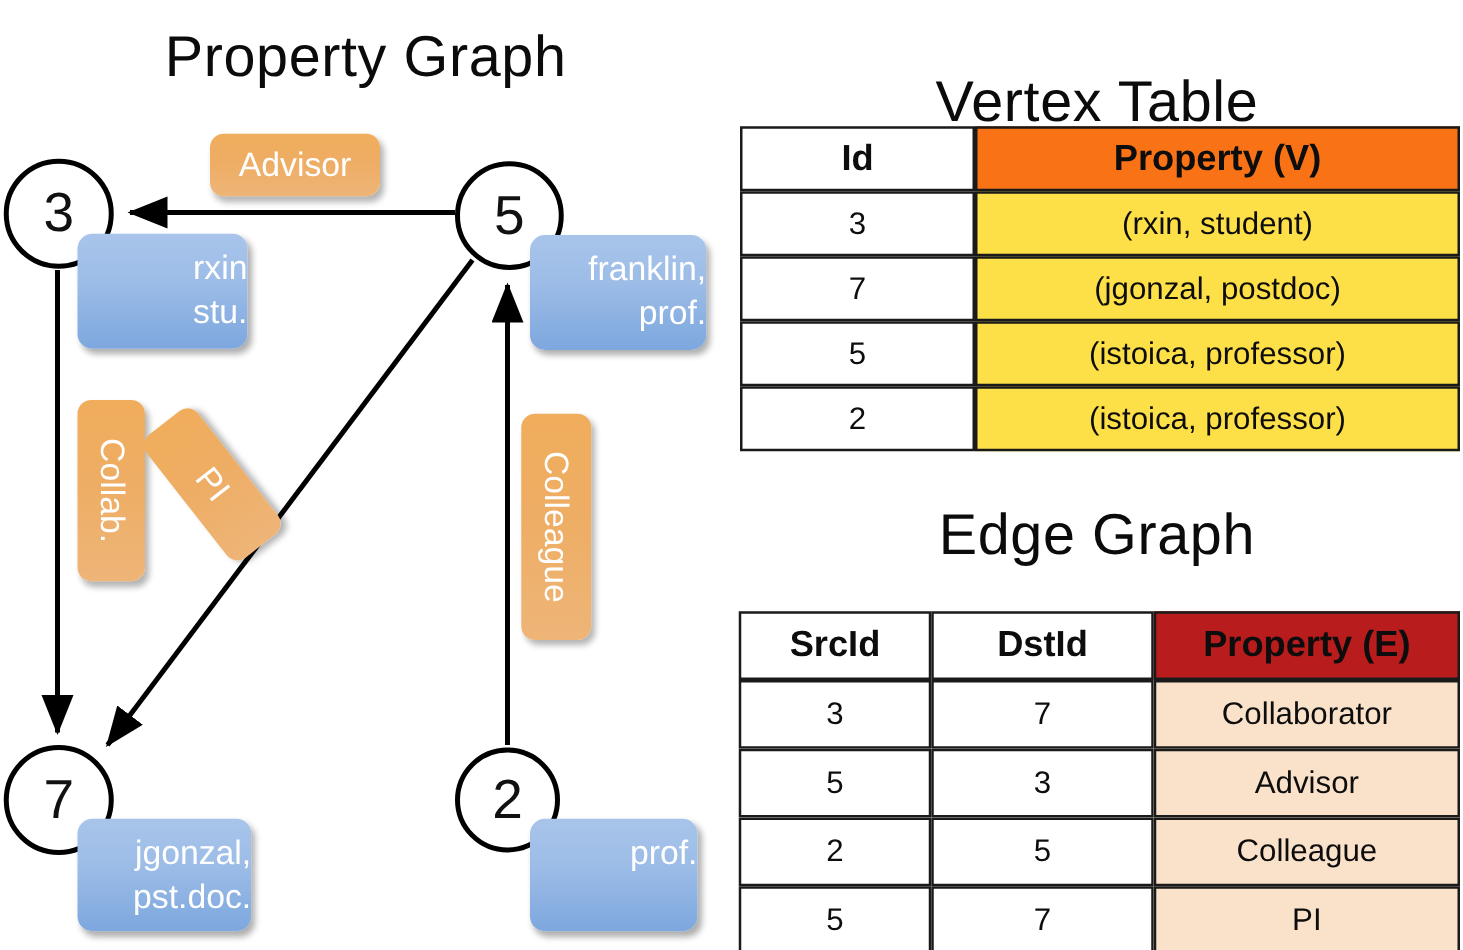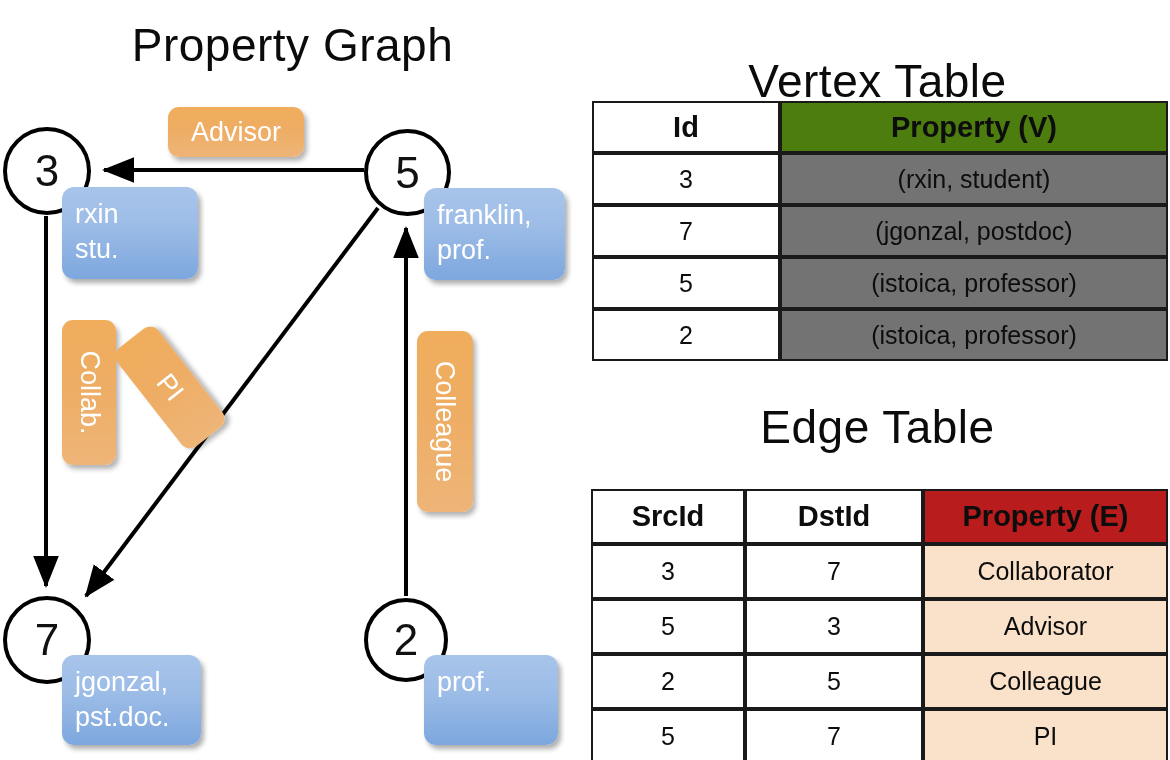--- a/index.html
+++ b/index.html
@@ -74,20 +74,21 @@
     background: linear-gradient(to bottom, #a8c4ea 0%, #9dbde7 40%, #7da7de 100%);
     box-shadow: 3px 4px 5px rgba(0,0,0,0.32);
     color: #ffffff;
     font-family: "Liberation Sans", sans-serif;
     font-weight: 300;
     font-size: 27px;
     line-height: 1.28;
     padding: 10px 0 0 13px;
     box-sizing: border-box;
     z-index: 4;
+    text-align: right;
   }
   #pbox-rxin     { left: 62px;  top: 187px; width: 136px; height: 92px; }
   #pbox-franklin { left: 424px; top: 188px; width: 141px; height: 92px; }
   #pbox-jgonzal  { left: 62px;  top: 655px; width: 139px; height: 90px; }
   #pbox-istoica  { left: 424px; top: 655px; width: 134px; height: 90px; }
 
   
   .elabel {
     position: absolute;
     border-radius: 11px;
@@ -148,36 +149,36 @@
     box-sizing: border-box;
   }
   table.grid td.hdr {
     font-weight: bold;
     font-size: 29px;
   }
 
   
   #vertex-table { left: 592px; top: 101px; width: 576px; }
   #vertex-table td.col-id   { width: 188px; height: 52px; }
-  #vertex-table td.col-prop { width: 388px; height: 52px; background: #737373; }
-  #vertex-table td.col-prop.hdr { background: #4d7c0f; }
+  #vertex-table td.col-prop { width: 388px; height: 52px; background: #fde047; }
+  #vertex-table td.col-prop.hdr { background: #f97316; }
 
   
   #edge-table { left: 591px; top: 489px; width: 577px; }
   #edge-table td.col-src  { width: 154px; height: 55px; }
   #edge-table td.col-dst  { width: 178px; height: 55px; }
   #edge-table td.col-prop { width: 245px; height: 55px; background: #f9e1ca; }
   #edge-table td.col-prop.hdr { background: #b91c1c; }
 </style>
 </head>
 <body>
 
 <div class="title" id="title-property-graph">Property Graph</div>
 <div class="title" id="title-vertex-table">Vertex Table</div>
-<div class="title" id="title-edge-table">Edge Table</div>
+<div class="title" id="title-edge-table">Edge Graph</div>
 
 <div id="graph-panel">
 
   <svg id="graph-edges" viewBox="0 0 585 760">
     <defs>
       <marker id="arrowhead" markerWidth="9" markerHeight="9" refX="7.5" refY="3.2" orient="auto" markerUnits="strokeWidth">
         <path d="M0,0 L8,3.2 L0,6.4 z" fill="#000"></path>
       </marker>
     </defs>
 

